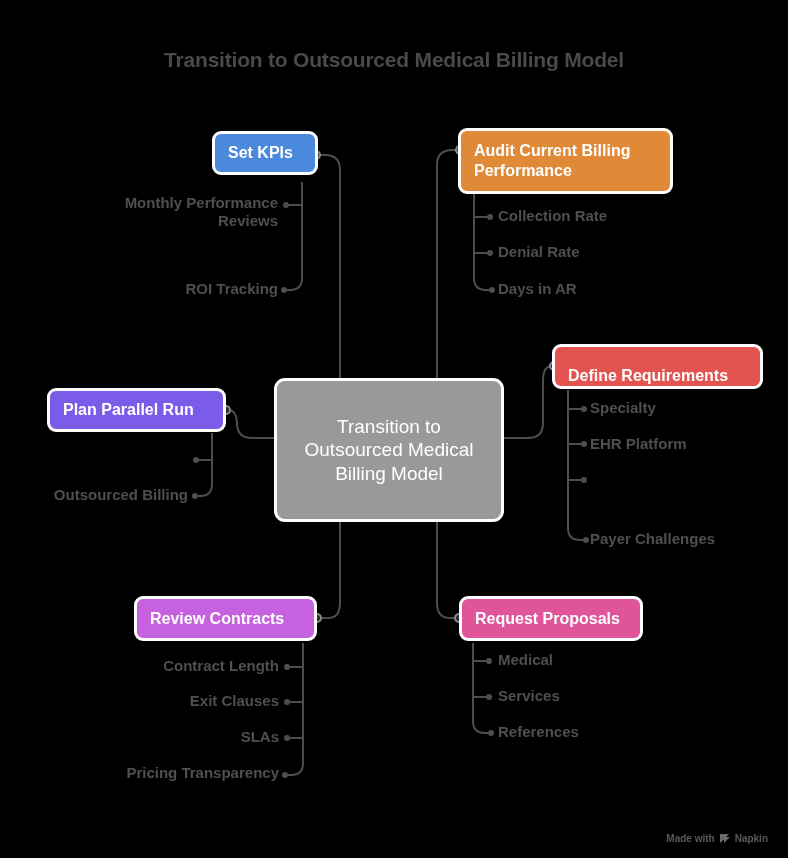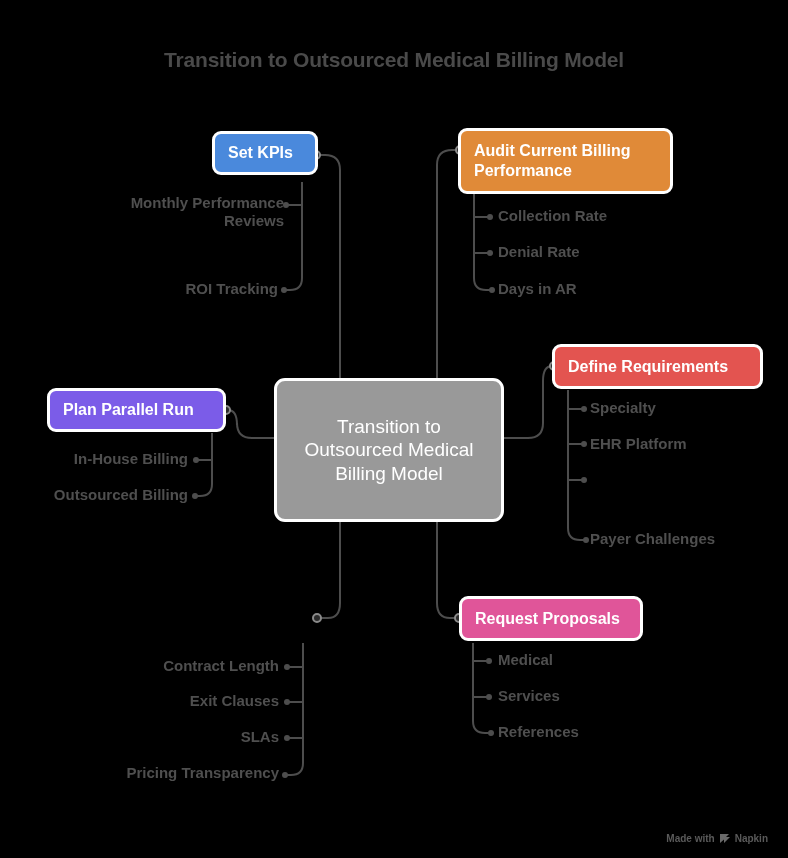--- a/index.html
+++ b/index.html
@@ -176,45 +176,47 @@
   </div>
 
   <div class="node" style="left:212px; top:131px; width:106px; height:44px; background:#4a89dc;">
     <span>Set KPIs</span>
   </div>
 
   <div class="node" style="left:458px; top:128px; width:215px; height:66px; background:#e08a38;">
     <span>Audit Current Billing Performance</span>
   </div>
 
-  <div class="node" style="left:552px; top:344px; width:211px; height:45px; background:#e35450;">
+  <div class="node" style="left:552px; top:344px; width:211px; height:45px; background:#e35450;align-items:flex-end;">
     <span>Define Requirements</span>
   </div>
 
   <div class="node" style="left:47px; top:388px; width:179px; height:44px; background:#7b5ce8;">
     <span>Plan Parallel Run</span>
   </div>
 
+  <div class="node" style="left:134px; top:596px; width:183px; height:45px; background:#c662e0;">
+    <span>Review Contracts</span>
+  </div>
 
   <div class="node" style="left:459px; top:596px; width:184px; height:45px; background:#e05599;">
     <span>Request Proposals</span>
   </div>
 
-  <div class="leaf left" style="left:126px; top:194px; width:158px;">Monthly Performance Reviews</div>
+  <div class="leaf left" style="left:120px; top:194px; width:158px;">Monthly Performance Reviews</div>
   <div class="leaf left" style="left:120px; top:280px; width:158px;">ROI Tracking</div>
 
   <div class="leaf right" style="left:498px; top:207px; width:250px;">Collection Rate</div>
   <div class="leaf right" style="left:498px; top:243px; width:250px;">Denial Rate</div>
   <div class="leaf right" style="left:498px; top:280px; width:250px;">Days in AR</div>
 
   <div class="leaf right" style="left:590px; top:399px; width:195px;">Specialty</div>
   <div class="leaf right" style="left:590px; top:435px; width:195px;">EHR Platform</div>
   <div class="leaf right" style="left:590px; top:530px; width:195px;">Payer Challenges</div>
 
-  <div class="leaf left" style="left:20px; top:450px; width:168px;">In-House Billing</div>
   <div class="leaf left" style="left:20px; top:486px; width:168px;">Outsourced Billing</div>
 
   <div class="leaf left" style="left:95px; top:657px; width:184px;">Contract Length</div>
   <div class="leaf left" style="left:95px; top:692px; width:184px;">Exit Clauses</div>
   <div class="leaf left" style="left:95px; top:728px; width:184px;">SLAs</div>
   <div class="leaf left" style="left:95px; top:764px; width:184px;">Pricing Transparency</div>
 
   <div class="leaf right" style="left:498px; top:651px; width:200px;">Medical</div>
   <div class="leaf right" style="left:498px; top:687px; width:200px;">Services</div>
   <div class="leaf right" style="left:498px; top:723px; width:200px;">References</div>

